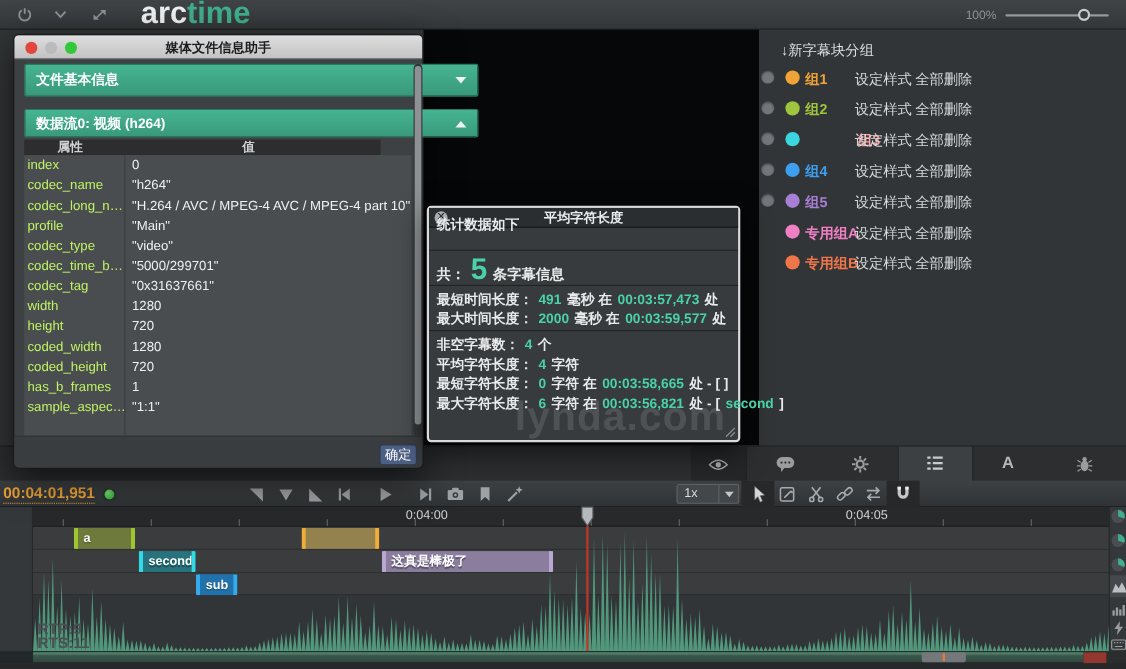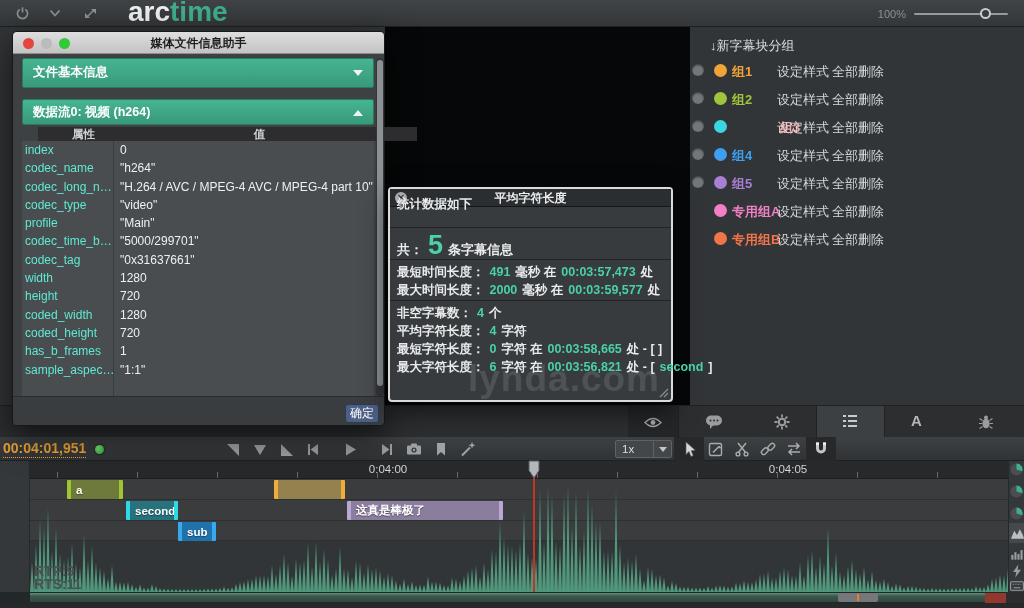--- a/index.html
+++ b/index.html
@@ -65,32 +65,32 @@
 #scorner{position:absolute;left:1006px;top:0;width:18px;height:11px;background:#2b2d2f}
 #bottomstrip{position:absolute;left:0;top:603px;width:1024px;height:5px;background:#26282a}
 #rgutter{position:absolute;left:1008px;top:461px;width:16px;height:131px;background:#35383a;border-left:1px solid #26282a}
 .rg-ico{position:absolute;left:1px}
 #mtnbox{position:absolute;left:0;top:62px;width:16px;height:20px;background:#45494d}
 
 #mdlg{position:absolute;left:12px;top:31px;width:373px;height:395px;background:#3e4143;border:1px solid #17181a;border-radius:5px;box-shadow:0 10px 34px rgba(0,0,0,.65);z-index:10}
 #mdlg-title{position:absolute;left:0;top:0;width:371px;height:22px;background:linear-gradient(#dedede,#c3c3c3);border-radius:4px 4px 0 0;border-bottom:1px solid #8f8f8f}
 #mdlg-title .txt{display:block;text-align:center;line-height:22px;font-size:12px;font-weight:700;color:#1b1d1f}
 .tl{position:absolute;top:6px;width:11px;height:11px;border-radius:50%}
-.greenbar{position:absolute;left:9px;width:352px;background:linear-gradient(#46b492,#38997a);border:1px solid #2a7a5e;border-radius:2px}
+.greenbar{position:absolute;left:9px;width:413px;background:linear-gradient(#46b492,#38997a);border:1px solid #2a7a5e;border-radius:2px}
 .greenbar .txt{position:absolute;left:10px;top:5px;font-size:12.5px;font-weight:700;color:#fff}
 .caret{position:absolute;right:10px;border:5px solid transparent}
 .caret.down{top:11px;border-top:6px solid #eef2f0}
 .caret.up{top:5px;border-bottom:6px solid #eef2f0}
-#mtable-head{position:absolute;left:25px;top:95px;width:379px;height:14px;background:#2d2d2f;display:flex}
+#mtable-head{position:absolute;left:9px;top:95px;width:324px;height:14px;background:#2d2d2f;display:flex}
 #mtable-head .h1{width:91px;text-align:center;font-size:11.5px;font-weight:700;color:#cfd1d3;line-height:14px}
 #mtable-head .h2{width:261px;text-align:center;font-size:11.5px;font-weight:700;color:#cfd1d3;line-height:14px}
 #mtable{position:absolute;left:9px;top:109px;width:352px;height:255px;background:#4a4d4f;overflow:hidden}
 #mtable::before{content:"";position:absolute;left:91px;top:0;width:1px;height:255px;background:#3a3d3f}
 .mrow{display:flex;height:18.3px;line-height:18.3px}
-.mprop{width:91px;padding-left:3px;font-size:12px;color:#5eead4;white-space:nowrap;overflow:hidden}
+.mprop{width:91px;padding-left:3px;font-size:12px;color:#bef264;white-space:nowrap;overflow:hidden}
 .mval{width:261px;padding-left:7px;font-size:12px;color:#eef0f2;white-space:nowrap;overflow:hidden}
 #mscroll{position:absolute;left:363px;top:26px;width:8px;height:338px;background:#33363a;border-radius:4px}
 #mscroll .thumb{position:absolute;left:1px;top:2px;width:6px;height:326px;background:#8e9194;border-radius:3px}
 #mdlg-foot{position:absolute;left:0;top:364px;width:371px;height:29px;background:#3a3d3f;border-top:1px solid #2b2d2f;border-radius:0 0 4px 4px}
 #okbtn{position:absolute;left:332px;top:7px;width:34px;height:19px;background:#4c5f84;border:1px solid #2e3a52;border-radius:3px;color:#fff;font-size:12px;text-align:center;line-height:17px}
 
 #sdlg{position:absolute;left:388px;top:187px;width:285px;height:215px;background:#383b3d;border:2px solid #d9dbdc;border-radius:4px;box-shadow:0 8px 26px rgba(0,0,0,.6);z-index:11}
 #sdlg-title{position:absolute;left:0;top:0;width:281px;height:18px;background:#2b2e30;border-bottom:1px solid #141618}
 #sdlg-title .txt{display:block;text-align:center;line-height:18px;font-size:12px;font-weight:700;color:#e9ebed}
 #sclose{position:absolute;left:5px;top:3px;width:12px;height:12px;border-radius:50%;background:#aaadaf;color:#26282a;font-size:10px;font-weight:700;text-align:center;line-height:12px}
@@ -475,26 +475,26 @@
           </div>
           <div class="mrow">
             <div class="mprop">codec_name</div>
             <div class="mval">"h264"</div>
           </div>
           <div class="mrow">
             <div class="mprop">codec_long_n…</div>
             <div class="mval">"H.264 / AVC / MPEG-4 AVC / MPEG-4 part 10"</div>
           </div>
           <div class="mrow">
+            <div class="mprop">profile</div>
+            <div class="mval">"Main"</div>
+          </div>
+          <div class="mrow">
             <div class="mprop">codec_type</div>
             <div class="mval">"video"</div>
-          </div>
-          <div class="mrow">
-            <div class="mprop">profile</div>
-            <div class="mval">"Main"</div>
           </div>
           <div class="mrow">
             <div class="mprop">codec_time_b…</div>
             <div class="mval">"5000/299701"</div>
           </div>
           <div class="mrow">
             <div class="mprop">codec_tag</div>
             <div class="mval">"0x31637661"</div>
           </div>
           <div class="mrow">

